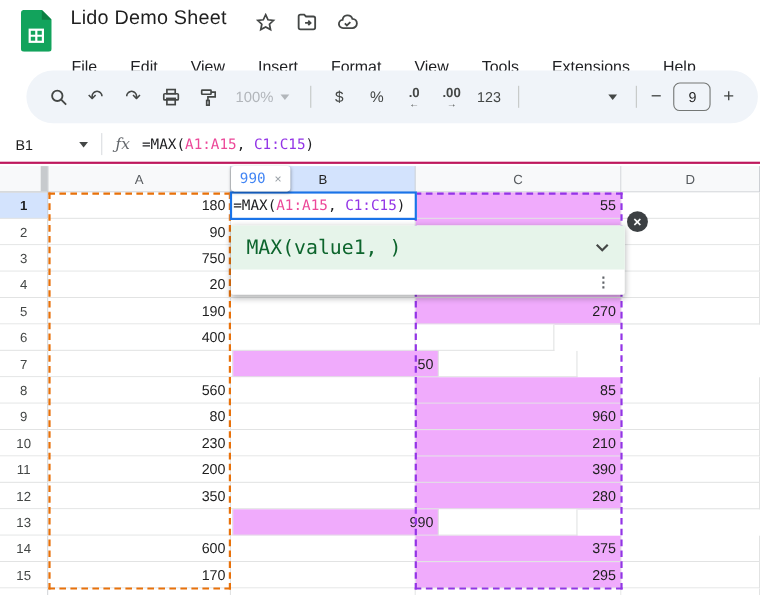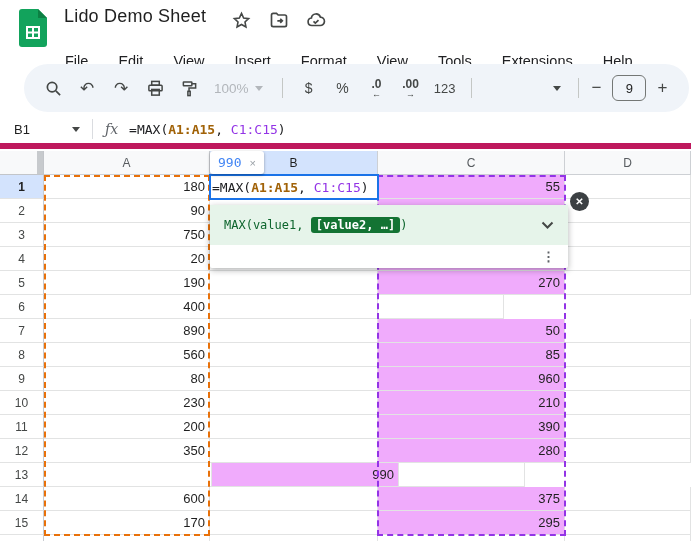--- a/index.html
+++ b/index.html
@@ -27,30 +27,30 @@
   .caret-down { width:0; height:0; border-left:4px solid transparent; border-right:4px solid transparent; border-top:5px solid currentColor; }
   .tb-text { font-size:14px; color:#444746; }
   .dec-btn { display:flex; flex-direction:column; align-items:center; line-height:1; }
   .dec-btn .num { font-size:12px; font-weight:bold; }
   .dec-btn .arr { font-size:9px; margin-top:0; }
   .font-selector { width:88px; height:30px; display:flex; align-items:center; justify-content:flex-end; padding-right:8px; color:#444746; }
   .size-box { width:34px; height:26px; border:1px solid #747775; border-radius:6px; display:flex; align-items:center; justify-content:center; font-size:13px; color:#1f1f1f; margin:0 7px; }
   .pm { font-size:17px; color:#444746; padding:0 4px; }
 
   
-  .formula-bar { position:absolute; top:115px; left:0; width:691px; height:34px; border-bottom:6px solid #be185d;
+  .formula-bar { position:absolute; top:115px; left:0; width:691px; height:34px; border-bottom:2px solid #be185d;
                  display:flex; align-items:center; background:#fff; }
   .name-box { width:80px; padding-left:14px; display:flex; align-items:center; justify-content:space-between; font-size:13px; color:#1f1f1f; }
   .name-caret { color:#444746; margin-right:0; }
   .fb-sep { width:1px; height:20px; background:#dadce0; margin:0 0 0 12px; }
   .fx { font-style:italic; font-family:"DejaVu Serif", serif; font-size:14px; color:#5f6368; margin:0 11px 0 12px; }
   .mono { font-family:"DejaVu Sans Mono", monospace; }
   .fb-formula { font-size:13px; color:#202124; }
   .fb-formula span, .edit-cell span { white-space:pre; }
-  .range1 { color:#a16207;font-weight:bold; }
+  .range1 { color:#ec4899; }
   .range2 { color:#9334e6; }
 
   
   .grid { position:absolute; top:151px; left:0; width:691px; height:390px; overflow:hidden; }
   .grid-header { display:flex; height:24px; }
   .corner { width:44px; flex:none; background:#f8f9fa; border-right:1px solid #c2c5c9; border-bottom:1px solid #c2c5c9; position:relative; }
   .corner::after { content:""; position:absolute; right:0; top:0; width:6px; height:100%; background:#c7cacd; }
   .col-header { background:#f8f9fa; border-right:1px solid #cdd0d4; border-bottom:1px solid #cdd0d4;
                 display:flex; align-items:center; justify-content:center; font-size:12px; color:#575b5f; }
   .col-header.hl { background:#d3e3fd; color:#1f1f1f; }
@@ -68,21 +68,21 @@
   .range-c-border { position:absolute; left:377px; top:175px; width:189px; height:361px; border:2px dashed #9334e6; pointer-events:none; z-index:3; }
   .edit-cell { position:absolute; left:209px; top:174px; width:170px; height:26px; background:#fff; border:2px solid #1a73e8;
                display:flex; align-items:center; padding-left:1px; font-size:13px; color:#202124; z-index:4; }
   .result-chip { position:absolute; left:210px; top:151px; height:23px; background:#fff; border-radius:3px;
                  box-shadow:0 1px 3px rgba(0,0,0,.35); display:flex; align-items:center; padding:0 8px; gap:8px;
                  font-size:13px; color:#4285f4; z-index:5; }
   .chip-close { color:#9aa0a6; font-size:11px; font-family:"Liberation Sans", sans-serif; }
   .formula-help { position:absolute; left:210px; top:205px; width:358px; background:#fff; z-index:6;
                   box-shadow:0 2px 6px rgba(32,33,36,.35); border-radius:2px; }
   .fh-signature { height:40px; background:#e6f4ea; display:flex; align-items:center; padding:0 14px;
-                  font-size:12px; color:#0d652d; }
+                  font-size:18px; color:#0d652d; }
   .fh-token { background:#137333; color:#fff; font-weight:bold; padding:1px 5px; border-radius:3px; }
   .fh-caret { margin-left:auto; display:flex; align-items:center; color:#444746; }
   .fh-footer { height:23px; display:flex; align-items:center; justify-content:flex-end; padding-right:13px; }
   .kebab { color:#5f6368; font-size:13px; font-weight:bold; line-height:1; }
   .fh-close { position:absolute; left:570px; top:192px; width:19px; height:19px; border-radius:50%; background:#3c4043;
               color:#fff; display:flex; align-items:center; justify-content:center; font-size:10px; font-weight:bold; z-index:7; }
 </style>
 </head>
 <body>
 
@@ -246,21 +246,20 @@
           <div class="cell w-d"></div>
         </div>
         <div class="grid-row">
           <div class="row-header">6</div>
           <div class="cell w-a">400</div>
           <div class="cell w-b"></div>
           <div class="cell w-d"></div>
         </div>
         <div class="grid-row">
           <div class="row-header">7</div>
-          <div class="cell w-a">890</div>
           <div class="cell w-b"></div>
           <div class="cell w-c c-range">50</div>
           <div class="cell w-d"></div>
         </div>
         <div class="grid-row">
           <div class="row-header">8</div>
           <div class="cell w-a">560</div>
           <div class="cell w-b"></div>
           <div class="cell w-c c-range">85</div>
           <div class="cell w-d"></div>
@@ -335,21 +334,20 @@
   </div>
 
   <div class="result-chip mono">
     <span>990</span>
     <span class="chip-close">×</span>
   </div>
 
   <div class="formula-help">
     <div class="fh-signature mono">
       <span style="white-space:pre">MAX(value1, </span>
-        <span class="fh-token">[value2, …]</span>
         <span>)</span>
       <span class="fh-caret">
         <svg width="13" height="9" viewBox="0 0 13 9" fill="none" stroke="#444746" stroke-width="2">
             <path d="M1.5 1.5 6.5 6.5 11.5 1.5"></path>
           </svg>
       </span>
     </div>
     <div class="fh-footer">
       <span class="kebab">⋮</span>
     </div>

